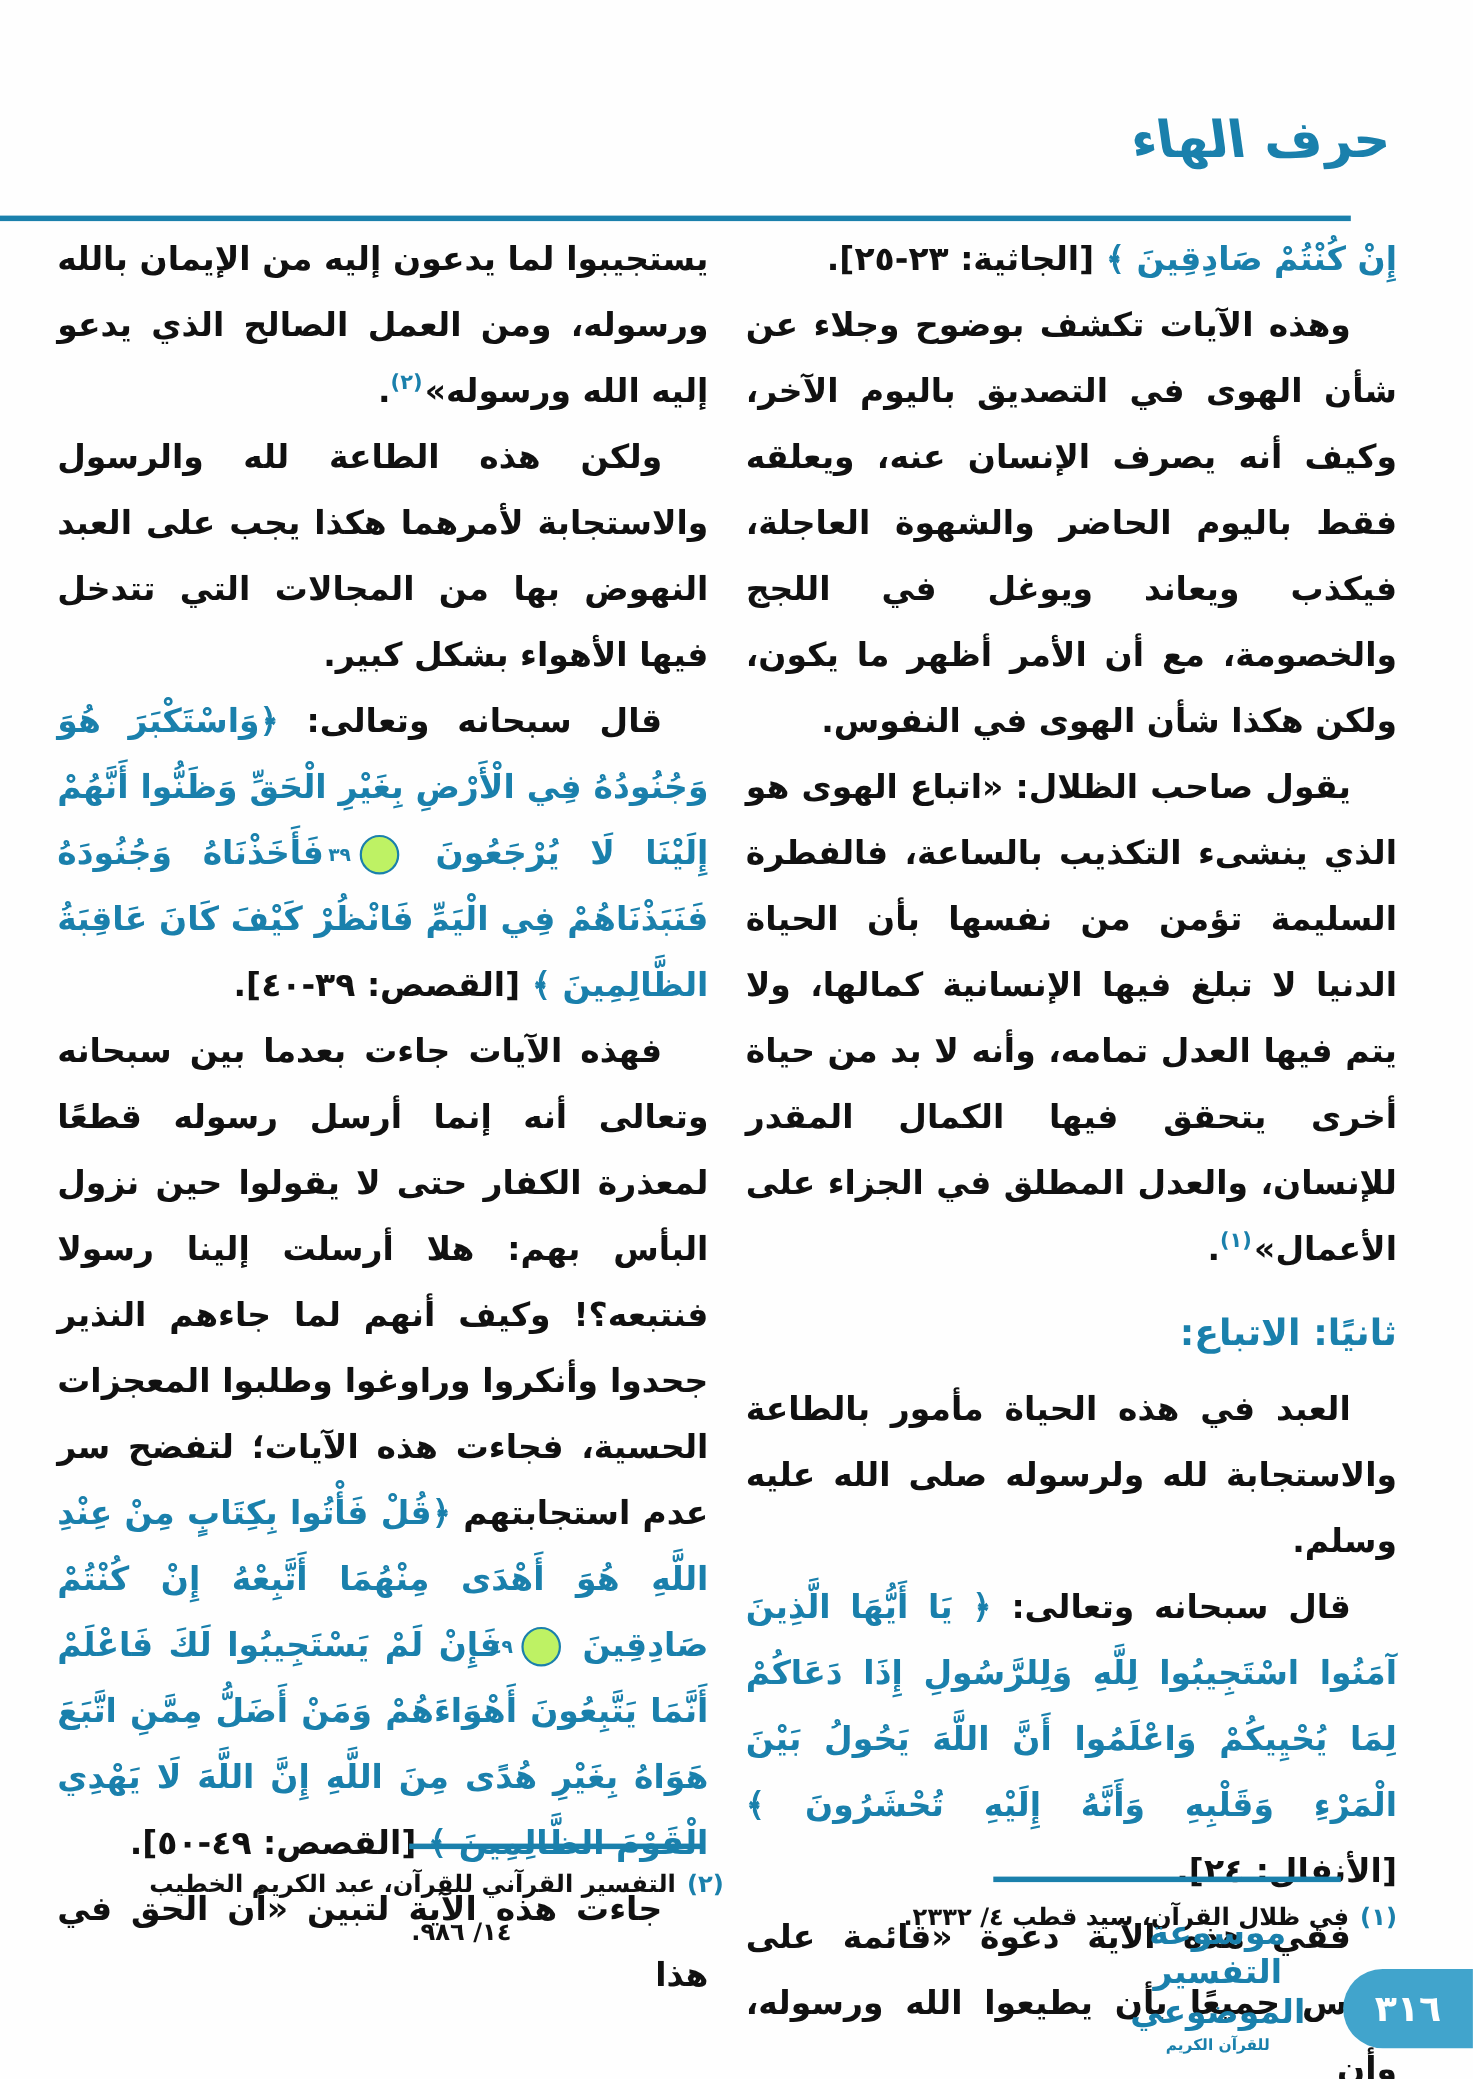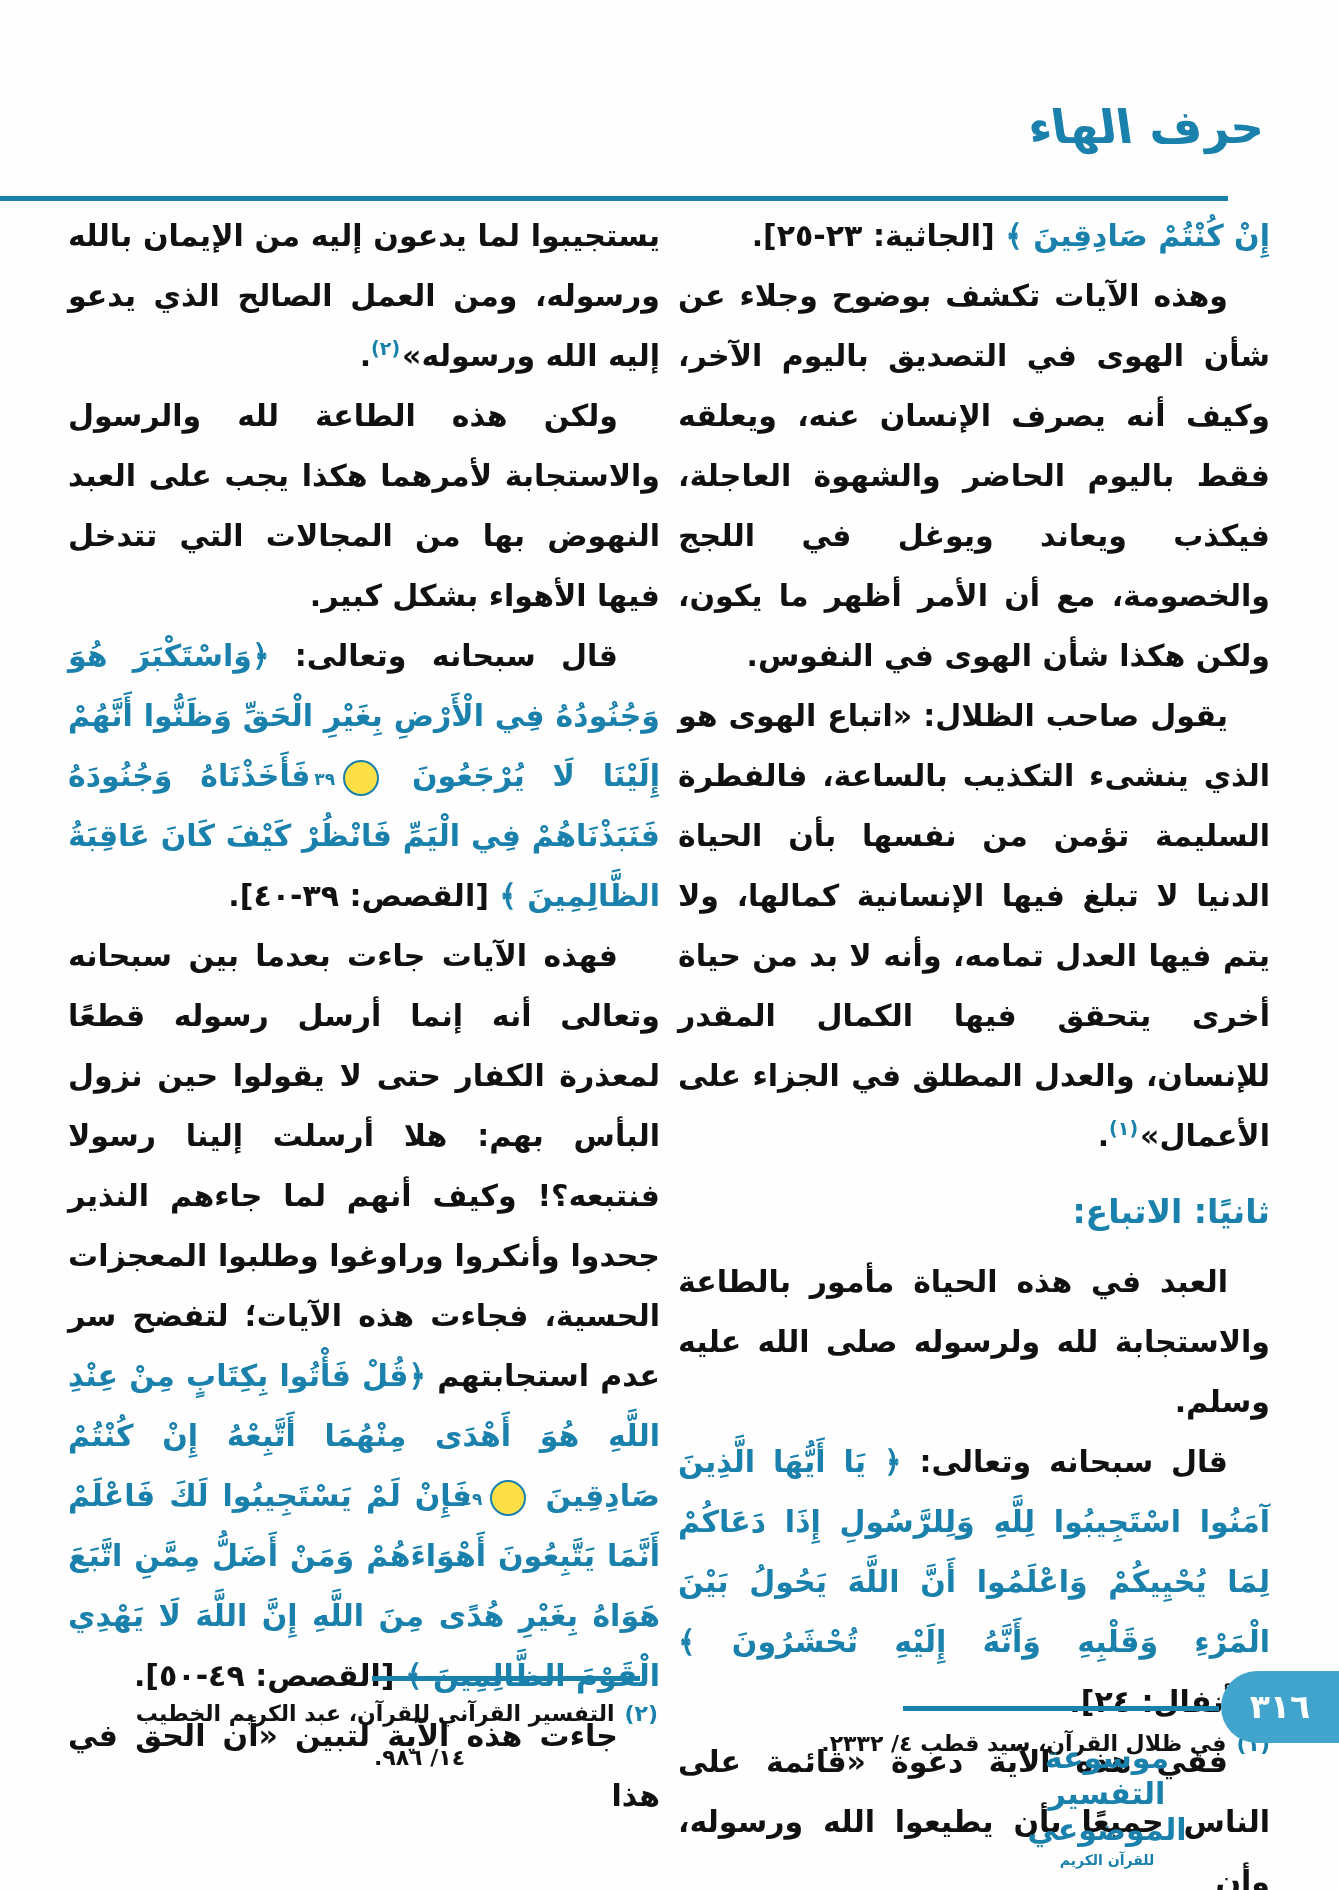--- a/index.html
+++ b/index.html
@@ -6,44 +6,44 @@
   body{font-family:"DejaVu Sans",sans-serif;}
   .page{position:relative;width:1339px;height:1890px;background:#fefefe;overflow:hidden;direction:rtl;}
 
   
   .header-title{position:absolute;top:100px;right:76px;color:#1a80ac;font-size:46px;font-weight:bold;transform:skewX(8deg);letter-spacing:-2px;}
   .header-rule{position:absolute;top:196px;right:111px;width:1228px;height:5px;background:#1a80ac;}
 
   
   .col{position:absolute;top:206px;width:592px;direction:rtl;text-align:justify;color:#111;font-size:30px;line-height:60px;font-weight:bold;}
   .col-right{right:69px;}
-  .col-left{left:68px;}
+  .col-left{left:52px;}
   .para{margin:0;}
   .para.indent{text-indent:42px;}
   .heading{margin:16px 0 10px 0;color:#1a80ac;font-size:33px;}
   .seg-quran{color:#1a80ac;}
   .seg-ref{color:#111;}
   .seg-fnref{color:#1a80ac;font-size:19px;vertical-align:super;line-height:0;margin-right:2px;}
-  .seg-ayah{display:inline-block;width:36px;height:36px;line-height:34px;border:2px solid #1a80ac;border-radius:50%;text-align:right;font-size:17px;color:#1a80ac;vertical-align:middle;margin:0 5px;box-sizing:border-box;background:#fde047;}
+  .seg-ayah{display:inline-block;width:36px;height:36px;line-height:34px;border:2px solid #1a80ac;border-radius:50%;text-align:right;font-size:17px;color:#1a80ac;vertical-align:middle;margin:0 5px;box-sizing:border-box;background:#bef264;}
 
   
   .fn-rule{position:absolute;height:5px;background:#1a80ac;}
   .fn-rule-left{top:1676px;left:372px;width:268px;}
   .fn-rule-right{top:1706px;right:120px;width:316px;}
   .footnote{position:absolute;direction:rtl;font-size:22px;line-height:44px;color:#111;font-weight:bold;text-align:right;}
   .footnote-left{top:1692px;left:66px;width:592px;}
   .footnote-right{top:1722px;right:69px;width:592px;}
   .fn-marker{color:#1a80ac;margin-left:10px;}
   .fn-line2{display:block;padding-left:115px;text-align:center;}
 
   
   .logo{position:absolute;top:1740px;right:112px;width:240px;text-align:center;color:#1a80ac;}
   .logo-main{font-size:30px;font-weight:bold;line-height:1.2;}
   .logo-sub{font-size:14px;font-weight:bold;margin-top:4px;}
-  .page-badge{position:absolute;top:1671px;right:0;width:118px;height:72px;background:#41a4cc;border-radius:36px 0 0 36px;color:#ffffff;text-align:center;line-height:72px;font-size:33px;font-weight:bold;}
+  .page-badge{position:absolute;top:1790px;right:0;width:118px;height:72px;background:#41a4cc;border-radius:36px 0 0 36px;color:#ffffff;text-align:center;line-height:72px;font-size:33px;font-weight:bold;}
 </style>
 </head>
 <body>
 
 <div class="page">
 
   <div class="header-title">حرف الهاء</div>
   <div class="header-rule"></div>
 
   <div class="col col-right">

